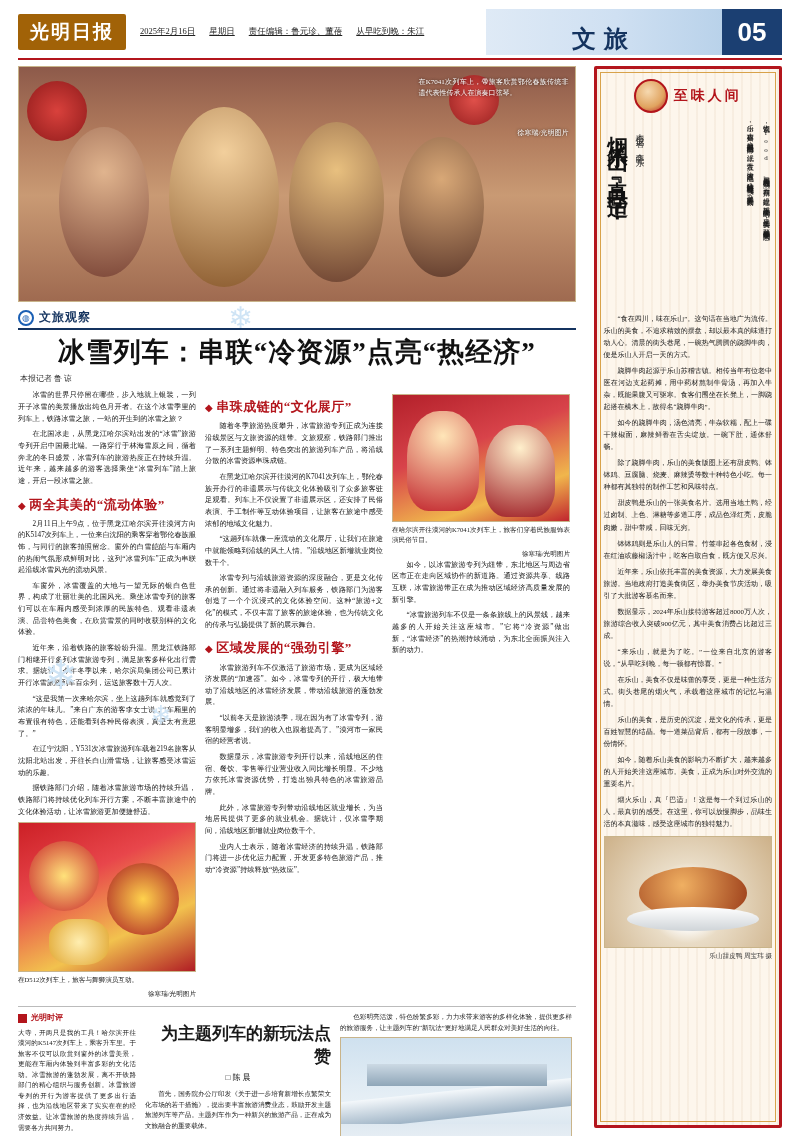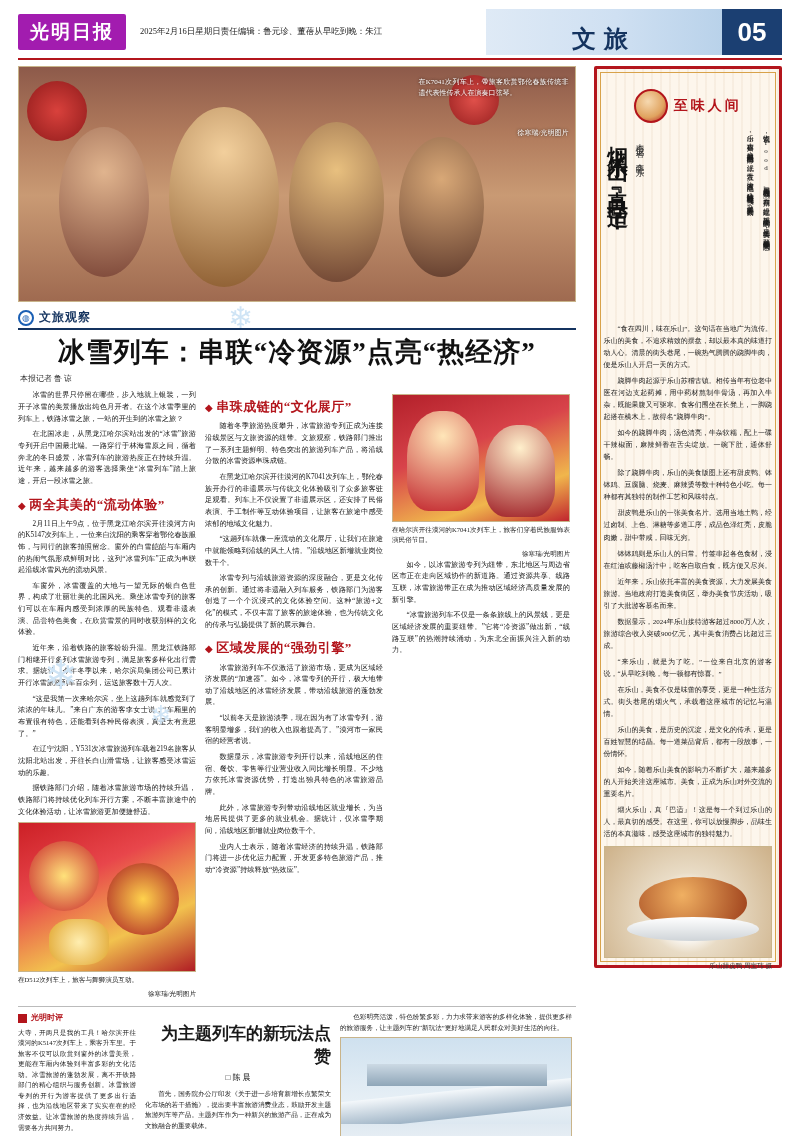--- a/index.html
+++ b/index.html
@@ -18,36 +18,37 @@
   .masthead {
     position: relative;
     height: 58px;
     display: flex;
     align-items: center;
     padding: 6px 18px 0 18px;
     border-bottom: none;
   }
   .logo-box {
     width: 108px; height: 36px;
-    background: #a21caf;
+    background: #a16207;
     color: #fff;
     display: flex; align-items: center; justify-content: center;
     letter-spacing: 2px;
     font-size: 19px;
     font-weight: bold;
     font-family: "Liberation Serif", serif;
     border-radius: 2px;
   }
   .mast-meta {
     margin-left: 14px;
     font-size: 8.5px;
     color: #222;
     line-height: 1.4;
-    display: flex; align-items: center;
+    display: flex; gap: 14px; align-items: center;
     white-space: nowrap;
+    text-decoration: underline;
   }
   .mast-right {
     margin-left: auto;
     display: flex; align-items: stretch;
     height: 46px;
   }
   .section-banner {
     width: 236px;
     background: linear-gradient(90deg,#dfeaf6 0%, #cfe0f2 55%, #b9d2ea 100%);
     display: flex; align-items: flex-end; justify-content: center;
@@ -159,22 +160,22 @@
     height: 150px; border: 1px solid #c9b48a;
     background: linear-gradient(180deg,#cfe1ef 0%, #e8f0f6 45%, #b9cfe0 100%);
     position: relative; overflow: hidden;
   }
 
   
   .rframe {
     border: 3px solid #b3151c;
     border-radius: 2px;
     background: #fdf6ec;
-    height: 902px;
-    padding: 16px 7px;
+    height: 1062px;
+    padding: 6px 7px;
     position: relative;
     background-image:
       repeating-linear-gradient(90deg, rgba(200,160,120,.10) 0 2px, transparent 2px 9px);
   }
   .rframe:before {
     content:""; position:absolute; inset:3px; border:1px solid #d8a24a; pointer-events:none;
   }
   .r-logo {
     display: flex; align-items: center; justify-content: center; gap: 6px;
     margin: 4px 0 6px 0;
@@ -311,21 +312,21 @@
 
         <div class="bcol" style="width:178px;">
           <div class="photo-mid">
             <div style="position:absolute;left:14px;top:16px;width:72px;height:100px;border-radius:45% 45% 30% 30%;background:radial-gradient(circle at 50% 25%,#ffe6b8,#c2262e);"></div>
             <div style="position:absolute;left:92px;top:30px;width:70px;height:92px;border-radius:45% 45% 30% 30%;background:radial-gradient(circle at 50% 25%,#fff0cc,#9e1c24);"></div>
           </div>
           <div class="ph-cap">在哈尔滨开往漠河的K7041次列车上，旅客们穿着民族服饰表演民俗节目。</div>
           <div class="ph-credit">徐寒瑞/光明图片</div>
 
           <p>如今，以冰雪旅游专列为纽带，东北地区与周边省区市正在走向区域协作的新道路。通过资源共享、线路互联，冰雪旅游带正在成为推动区域经济高质量发展的新引擎。</p>
-          <p>“冰雪旅游列车不仅是一条条旅线上的风景线，更是区域经济发展的重要纽带。”它将“冷资源”做出新，“线路互联”的热潮持续涌动，为东北全面振兴注入新的动力。</p>
+          <p>“冰雪旅游列车不仅是一条条旅线上的风景线，越来越多的人开始关注这座城市。”它将“冷资源”做出新，“冰雪经济”的热潮持续涌动，为东北全面振兴注入新的动力。</p>
         </div>
       </div>
 
       <div class="bottom-block">
         <div class="bb-left">
           <div class="mini-flag">
             <span class="sq"></span>
             <span class="t">光明时评</span>
           </div>
           <div>大寺，开两只是我的工具！哈尔滨开往漠河的K5147次列车上，乘客升车里。于旅客不仅可以欣赏到窗外的冰雪美景，更能在车厢内体验到丰富多彩的文化活动。冰雪旅游的蓬勃发展，离不开铁路部门的精心组织与服务创新。冰雪旅游专列的开行为游客提供了更多出行选择，也为沿线地区带来了实实在在的经济效益。让冰雪旅游的热度持续升温，需要各方共同努力。</div>

